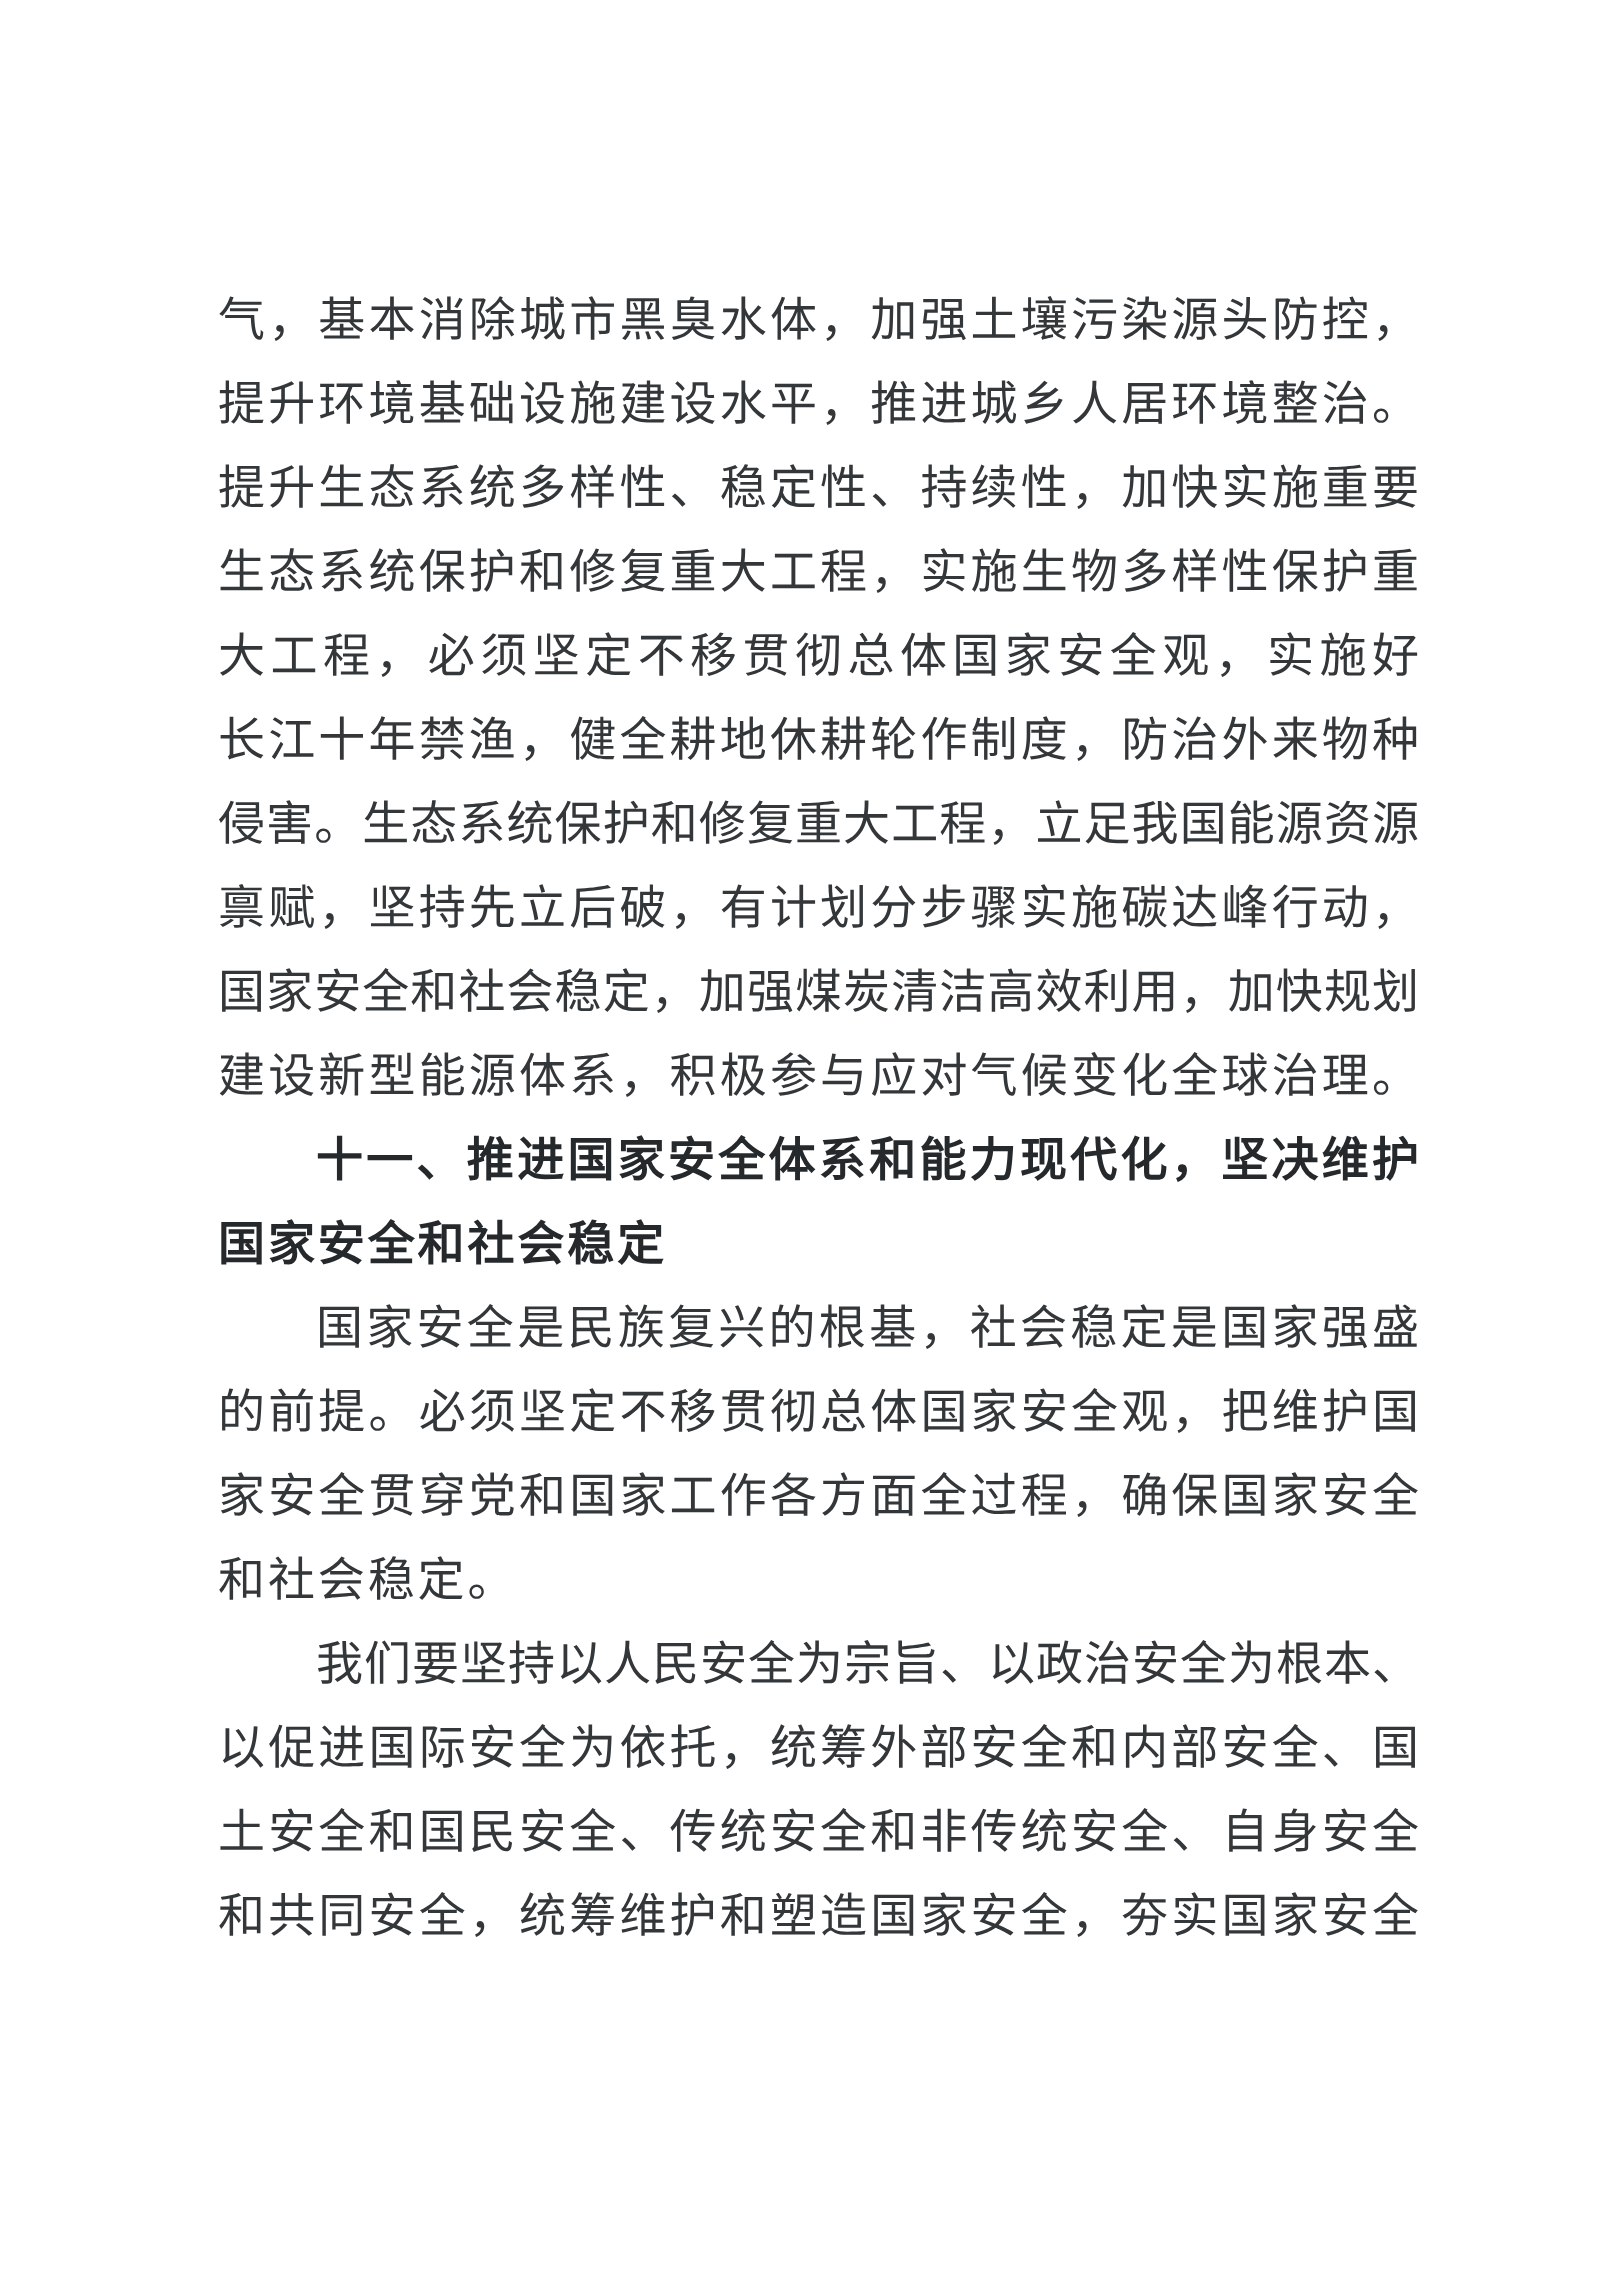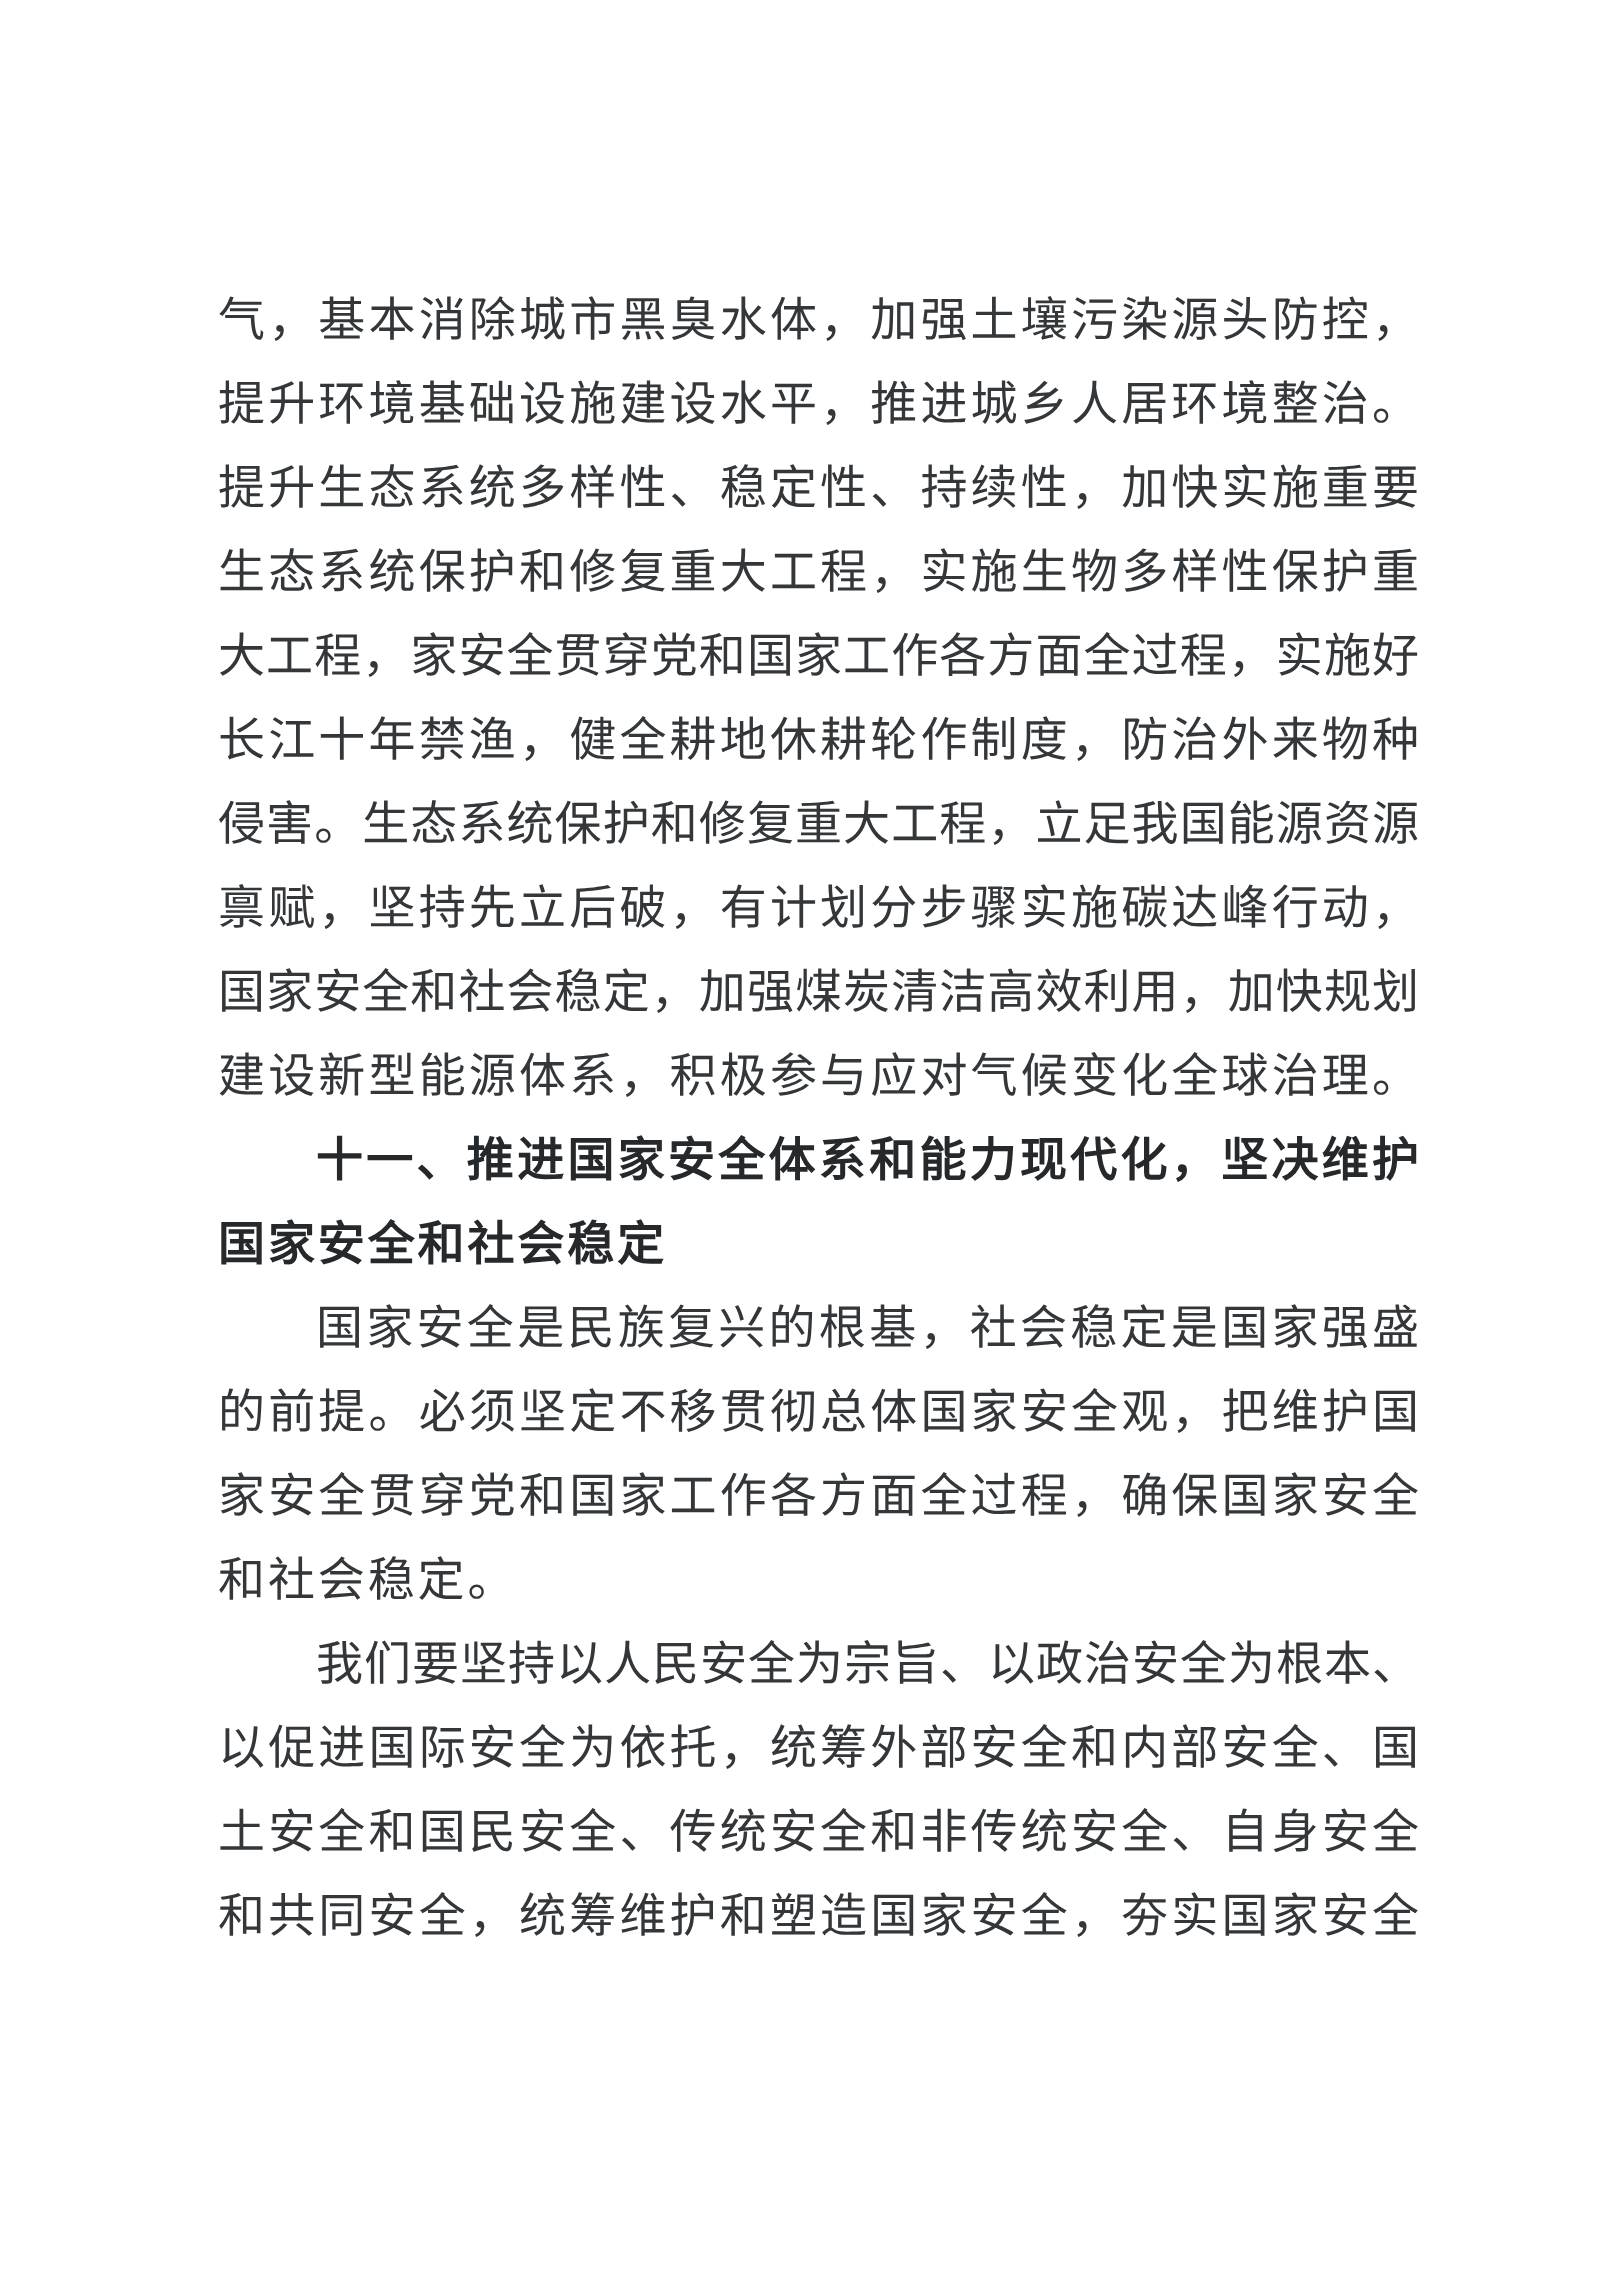--- a/index.html
+++ b/index.html
@@ -60,21 +60,21 @@
 </style>
 </head>
 <body>
 
 <div class="page">
   <main class="text-area">
       <div class="line">气，基本消除城市黑臭水体，加强土壤污染源头防控，</div>
       <div class="line">提升环境基础设施建设水平，推进城乡人居环境整治。</div>
       <div class="line">提升生态系统多样性、稳定性、持续性，加快实施重要</div>
       <div class="line">生态系统保护和修复重大工程，实施生物多样性保护重</div>
-      <div class="line">大工程，家安全贯穿党和国家工作各方面全过程，实施好</div>
+      <div class="line">大工程，必须坚定不移贯彻总体国家安全观，实施好</div>
       <div class="line">长江十年禁渔，健全耕地休耕轮作制度，防治外来物种</div>
       <div class="line">侵害。生态系统保护和修复重大工程，立足我国能源资源</div>
       <div class="line">禀赋，坚持先立后破，有计划分步骤实施碳达峰行动，</div>
       <div class="line">国家安全和社会稳定，加强煤炭清洁高效利用，加快规划</div>
       <div class="line">建设新型能源体系，积极参与应对气候变化全球治理。</div>
       <div class="line heading indent">十一、推进国家安全体系和能力现代化，坚决维护</div>
       <div class="line heading no-fill">国家安全和社会稳定</div>
       <div class="line indent">国家安全是民族复兴的根基，社会稳定是国家强盛</div>
       <div class="line">的前提。必须坚定不移贯彻总体国家安全观，把维护国</div>
       <div class="line">家安全贯穿党和国家工作各方面全过程，确保国家安全</div>

